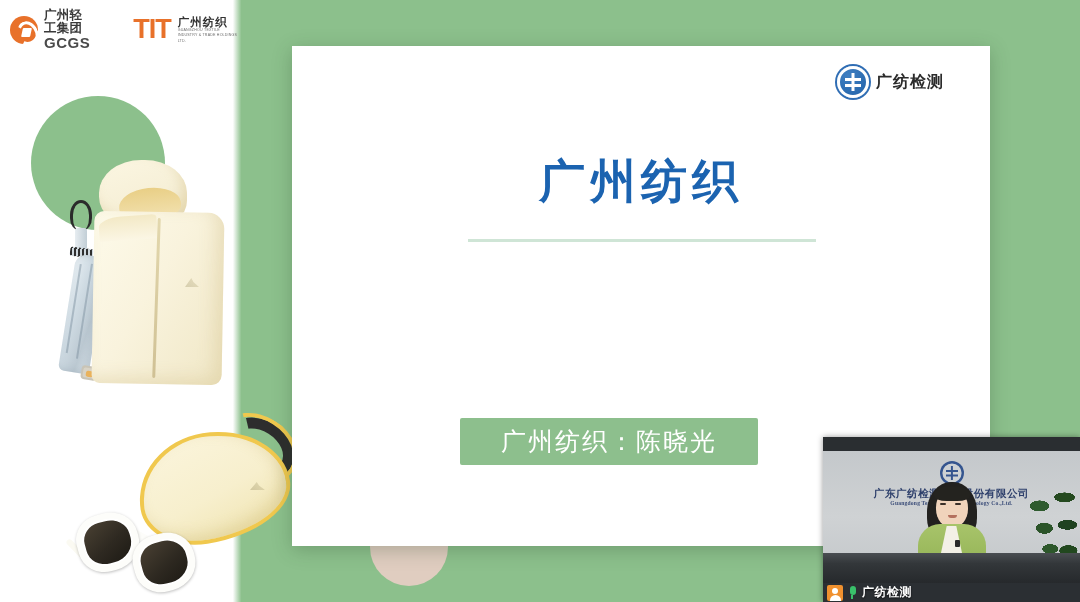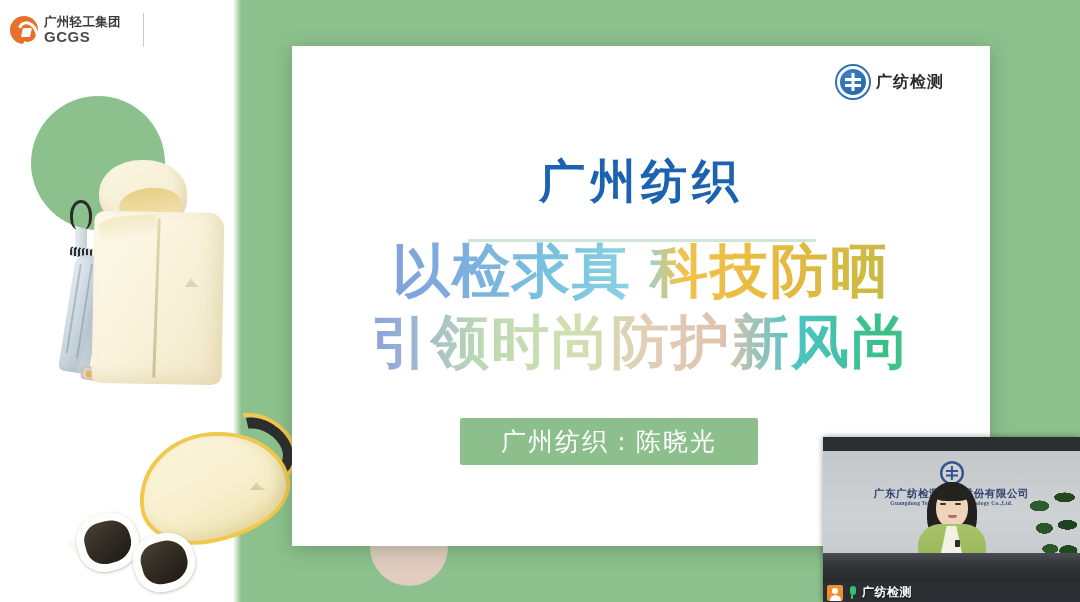--- a/index.html
+++ b/index.html
@@ -412,38 +412,41 @@
 
   <div class="logo-bar">
     <div class="logo-gcgs">
       <div class="gcgs-mark"></div>
       <div class="gcgs-text">
         <div class="gcgs-cn">广州轻工集团</div>
         <div class="gcgs-en">GCGS</div>
       </div>
     </div>
     <div class="logo-div"></div>
+    <div class="logo-tit">
+      <div class="tit-word">TIT</div>
+      <div class="tit-text">
+        <div class="tit-cn">广州纺织</div>
+        <div class="tit-en">GUANGZHOU TEXTILE INDUSTRY &amp; TRADE HOLDINGS LTD.</div>
+      </div>
+    </div>
   </div>
 
   <div class="tan-semicircle"></div>
 
   <div class="slide">
 
     <div class="slide-logo">
       <div class="gf-mark"></div>
       <div class="gf-text">广纺检测</div>
     </div>
 
     <div class="slide-title">广州纺织</div>
     <div class="title-rule"></div>
 
-    <div class="headline">
-      <div class="hl-line grad1">以检求真 科技防晒</div>
-      <div class="hl-line grad2">引领时尚防护新风尚</div>
-    </div>
 
     <div class="presenter">
       <div class="presenter-text">广州纺织：陈晓光</div>
     </div>
   </div>
 
   <div class="pip">
     <div class="pip-topbar"></div>
     <div class="pip-scene">
       <div class="pip-wall-logo"></div>

